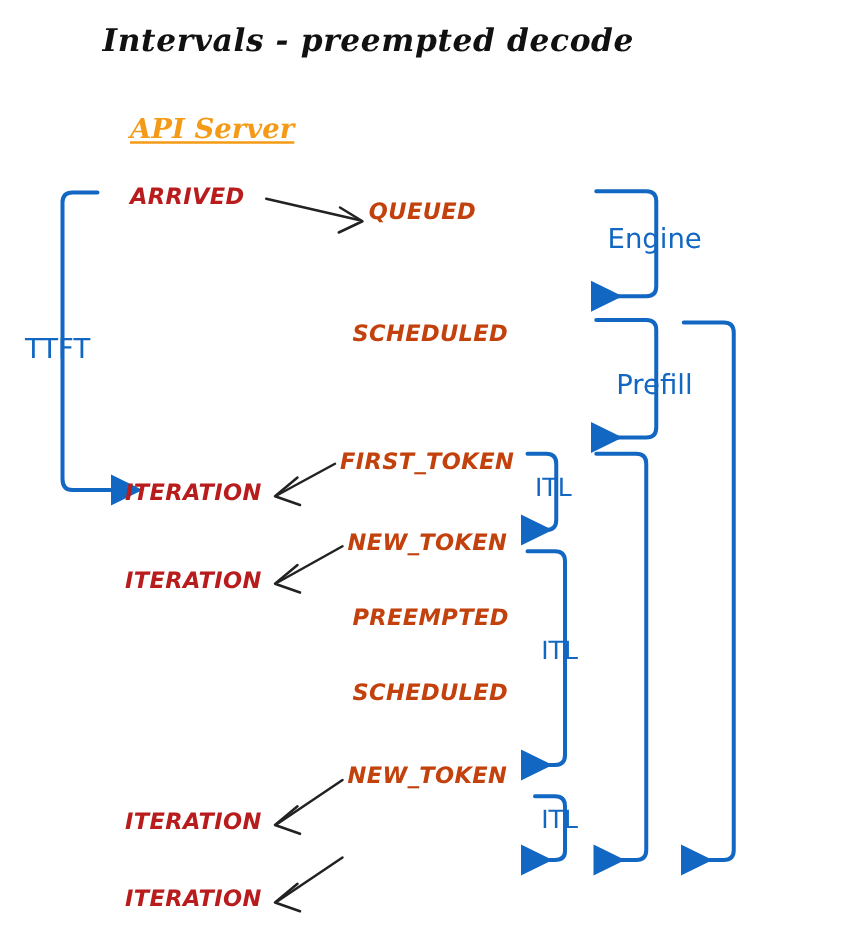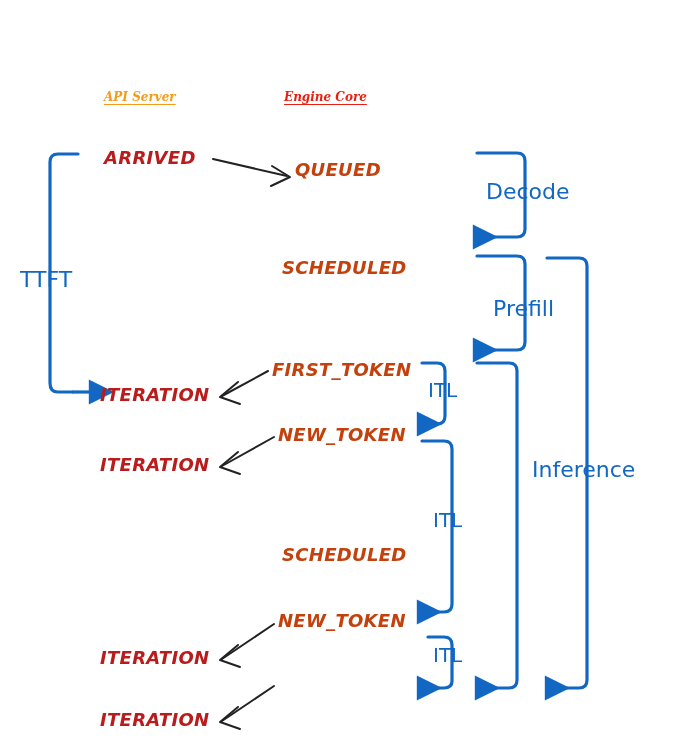--- a/index.html
+++ b/index.html
@@ -28,21 +28,21 @@
     color: #111111;
     letter-spacing: 0.5px;
     white-space: nowrap;
   }
 
   
   .col-head {
     font-family: "DejaVu Serif", serif;
     font-style: italic;
     font-weight: bold;
-    font-size: 12px;
+    font-size: 22px;
     text-decoration: underline;
     text-underline-offset: 3px;
     white-space: nowrap;
   }
   #head-api   { left: 104px; top: 90px;  color: #f59a17; }
   #head-engine{ left: 284px; top: 90px;  color: #e81f10; }
 
   
   .evt {
     font-family: "DejaVu Sans", sans-serif;
@@ -141,37 +141,37 @@
     <g>
       <path d="M274,624 L222,659" fill="none" stroke="#222222" stroke-width="2" stroke-linecap="round"></path>
       <path d="M238,645 L220,660 L240,667" fill="none" stroke="#222222" stroke-width="2" stroke-linecap="round" stroke-linejoin="round"></path>
     </g>
     <g>
       <path d="M274,686 L222,721" fill="none" stroke="#222222" stroke-width="2" stroke-linecap="round"></path>
       <path d="M238,707 L220,722 L240,729" fill="none" stroke="#222222" stroke-width="2" stroke-linecap="round" stroke-linejoin="round"></path>
     </g>
   </svg>
 
+  <div class="abs" id="title">Intervals - preempted decode</div>
 
   <div class="abs col-head" id="head-api">API Server</div>
-  <div class="abs col-head" id="head-engine">Engine Core</div>
 
   <div class="abs evt api" style="left:104px;top:147px">ARRIVED</div>
   <div class="abs evt engine" style="left:295px;top:159px">QUEUED</div>
   <div class="abs evt engine" style="left:282px;top:257px">SCHEDULED</div>
   <div class="abs evt engine" style="left:272px;top:359px">FIRST_TOKEN</div>
   <div class="abs evt api" style="left:100px;top:384px">ITERATION</div>
   <div class="abs evt engine" style="left:278px;top:424px">NEW_TOKEN</div>
   <div class="abs evt api" style="left:100px;top:454px">ITERATION</div>
+  <div class="abs evt engine" style="left:282px;top:484px">PREEMPTED</div>
   <div class="abs evt engine" style="left:282px;top:544px">SCHEDULED</div>
   <div class="abs evt engine" style="left:278px;top:610px">NEW_TOKEN</div>
   <div class="abs evt api" style="left:100px;top:647px">ITERATION</div>
   <div class="abs evt api" style="left:100px;top:709px">ITERATION</div>
 
   <div class="abs blue-label" style="left:20px;top:267px">TTFT</div>
-  <div class="abs blue-label" style="left:486px;top:179px">Decode</div>
+  <div class="abs blue-label" style="left:486px;top:179px">Engine</div>
   <div class="abs blue-label" style="left:493px;top:296px">Prefill</div>
   <div class="abs blue-label" style="left:428px;top:378px;font-size:20px">ITL</div>
   <div class="abs blue-label" style="left:433px;top:508px;font-size:20px">ITL</div>
-  <div class="abs blue-label" style="left:532px;top:457px">Inference</div>
   <div class="abs blue-label" style="left:433px;top:643px;font-size:20px">ITL</div>
 
 </div>
 
 </body></html>

